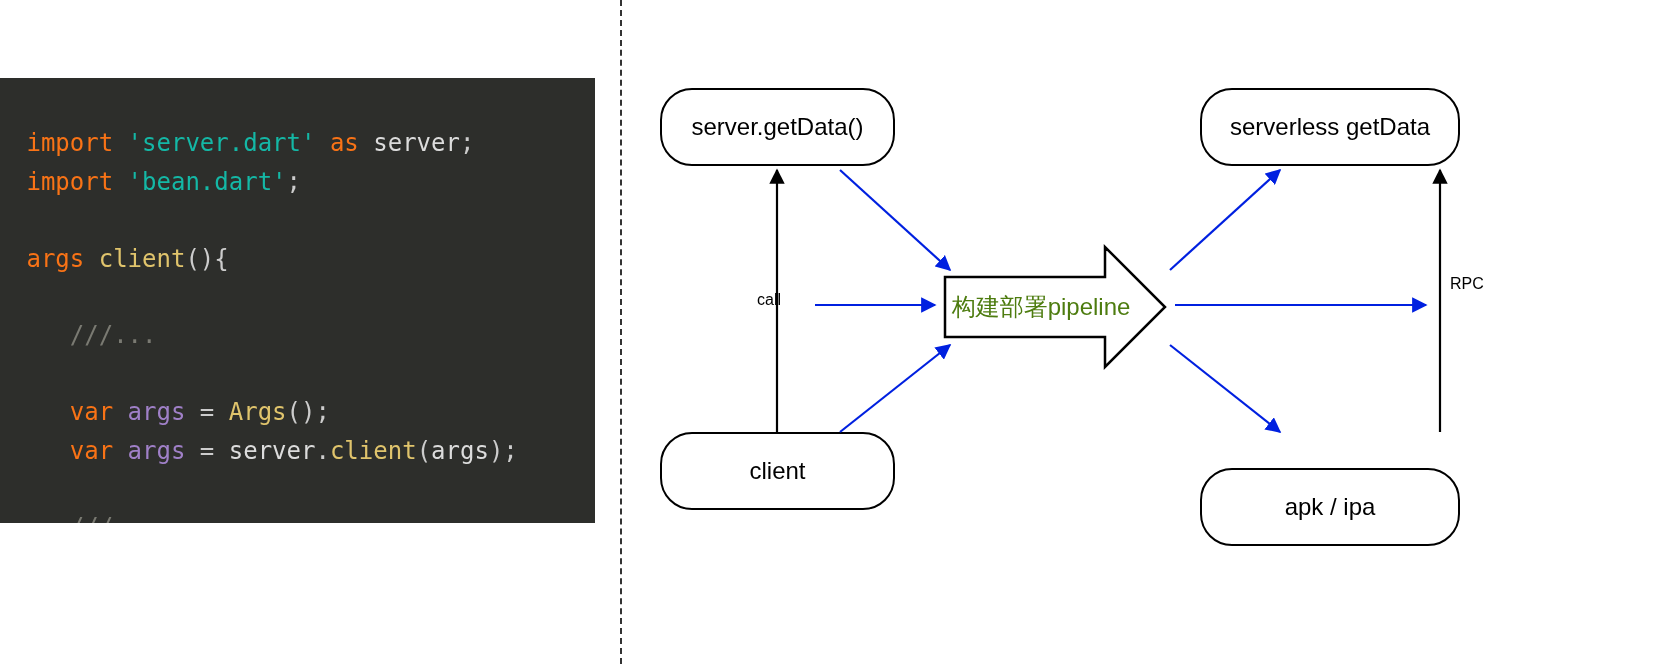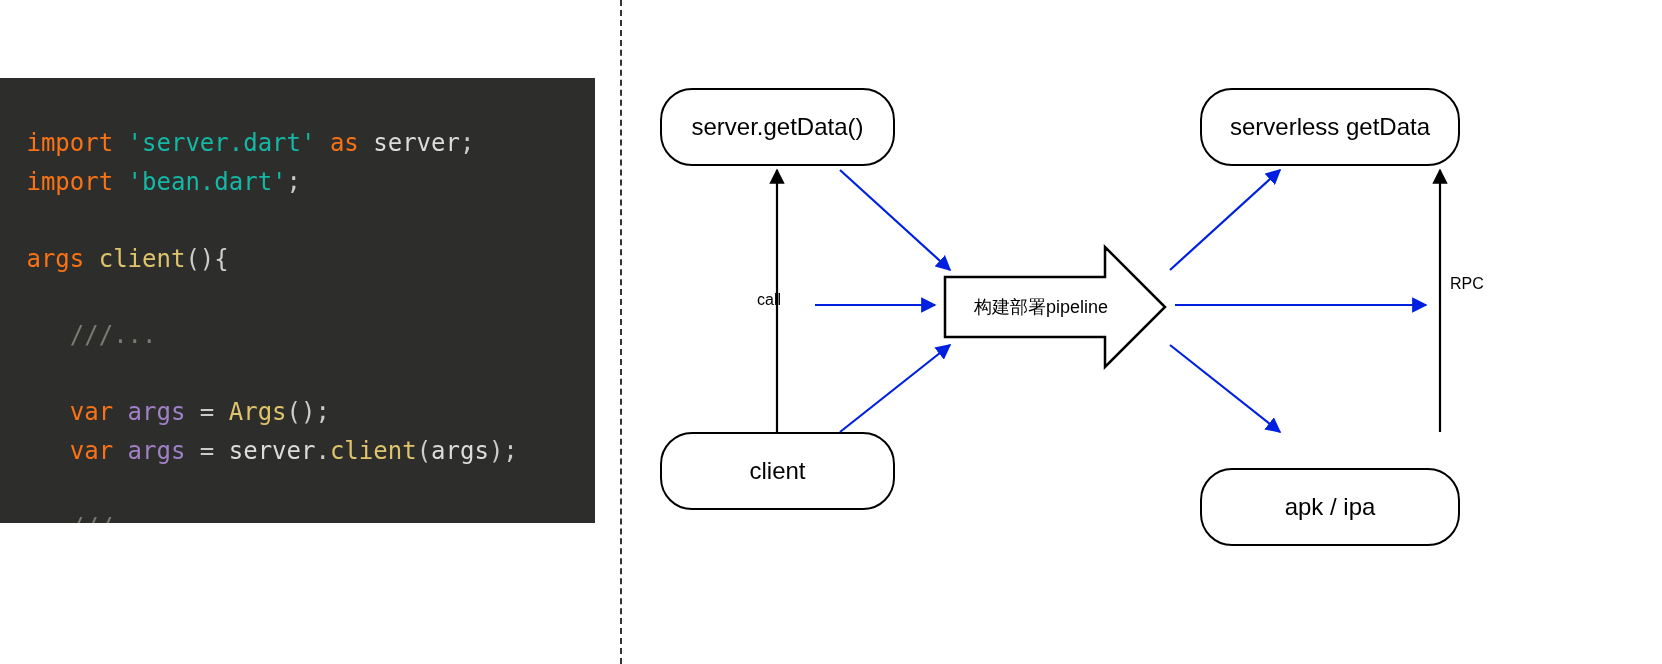--- a/index.html
+++ b/index.html
@@ -87,22 +87,22 @@
     height: 120px;
   }
   .big-arrow svg { width: 100%; height: 100%; overflow: visible; }
   .big-arrow-text {
     position: absolute;
     left: 0; top: 0; right: 28px; bottom: 0;
     margin: auto;
     display: flex;
     align-items: center;
     justify-content: center;
-    font-size: 18px;
-    color: #000000;
+    font-size: 24px;
+    color: #4d7c0f;
   }
 
   
   .thin-arrows {
     position: absolute;
     left: 0; top: 0;
     width: 1022px;
     height: 664px;
     pointer-events: none;
   }

